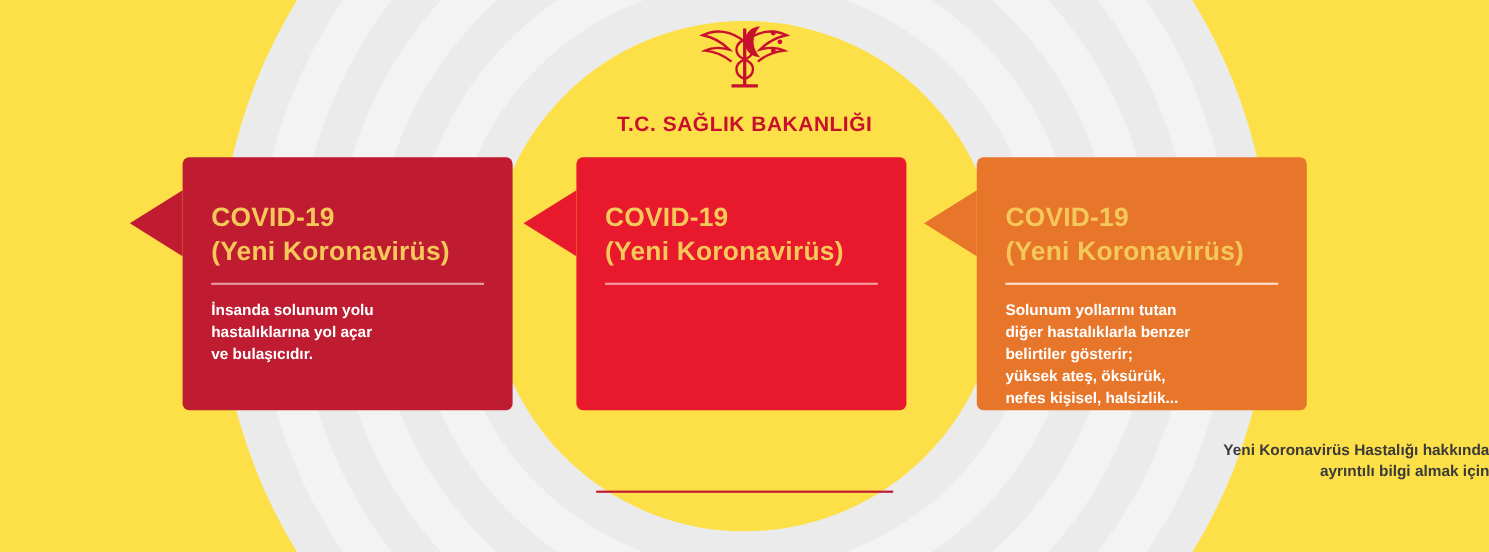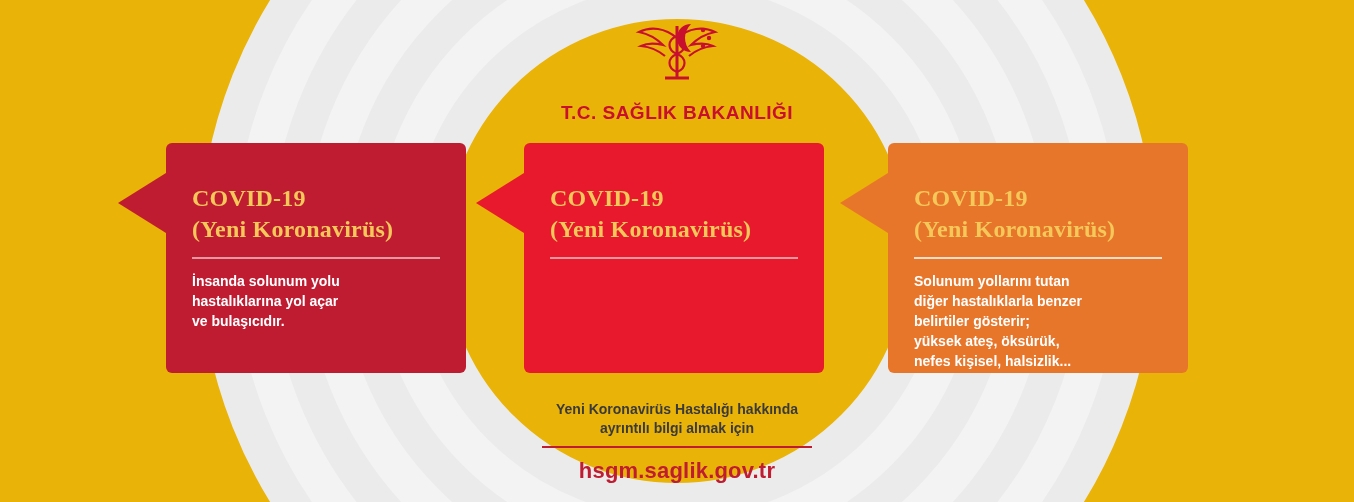--- a/index.html
+++ b/index.html
@@ -10,21 +10,21 @@
     width: 1354px;
     height: 502px;
     overflow: hidden;
     background: #ffffff;
     font-family: "Liberation Sans", sans-serif;
   }
   #stage {
     position: relative;
     width: 1354px;
     height: 502px;
-    background: #eab308;
+    background: #fde047;
     overflow: hidden;
   }
 
   
   .arcs {
     position: absolute;
     inset: 0;
     pointer-events: none;
   }
 
@@ -107,21 +107,20 @@
   .arrow-shadow-2 { left: 486px; }
   .arrow-shadow-3 { left: 850px; }
 
   .card-title {
     font-size: 24px;
     font-weight: bold;
     line-height: 1.28;
     color: #f5c85a;
     white-space: pre-line;
     letter-spacing: 0.2px;
-    font-family: Liberation Serif, serif;
   }
   .card-rule {
     margin: 13px 0 13px 0;
     width: 100%;
     height: 2px;
     background: rgba(255,255,255,0.55);
   }
   .card-3 .card-rule { background: rgba(255,255,255,0.75); }
   .card-body {
     font-size: 14px;
@@ -130,21 +129,21 @@
     color: #ffffff;
     white-space: pre-line;
   }
 
   
   .footer {
     position: absolute;
     top: 400px;
     left: 0;
     width: 1354px;
-    text-align: center;
+    text-align: right;
   }
   .footer-line1 {
     font-size: 14px;
     font-weight: bold;
     color: #3a3a3a;
     line-height: 1.35;
     white-space: pre-line;
   }
   .footer-rule {
     margin: 8px auto 10px auto;
@@ -242,16 +241,15 @@
 yüksek ateş, öksürük,
 nefes kişisel, halsizlik...</div>
     </div>
 
   </div>
 
   <div class="footer">
     <div class="footer-line1">Yeni Koronavirüs Hastalığı hakkında
 ayrıntılı bilgi almak için</div>
     <div class="footer-rule"></div>
-    <div class="footer-url">hsgm.saglik.gov.tr</div>
   </div>
 
 </div>
 
 </body></html>

